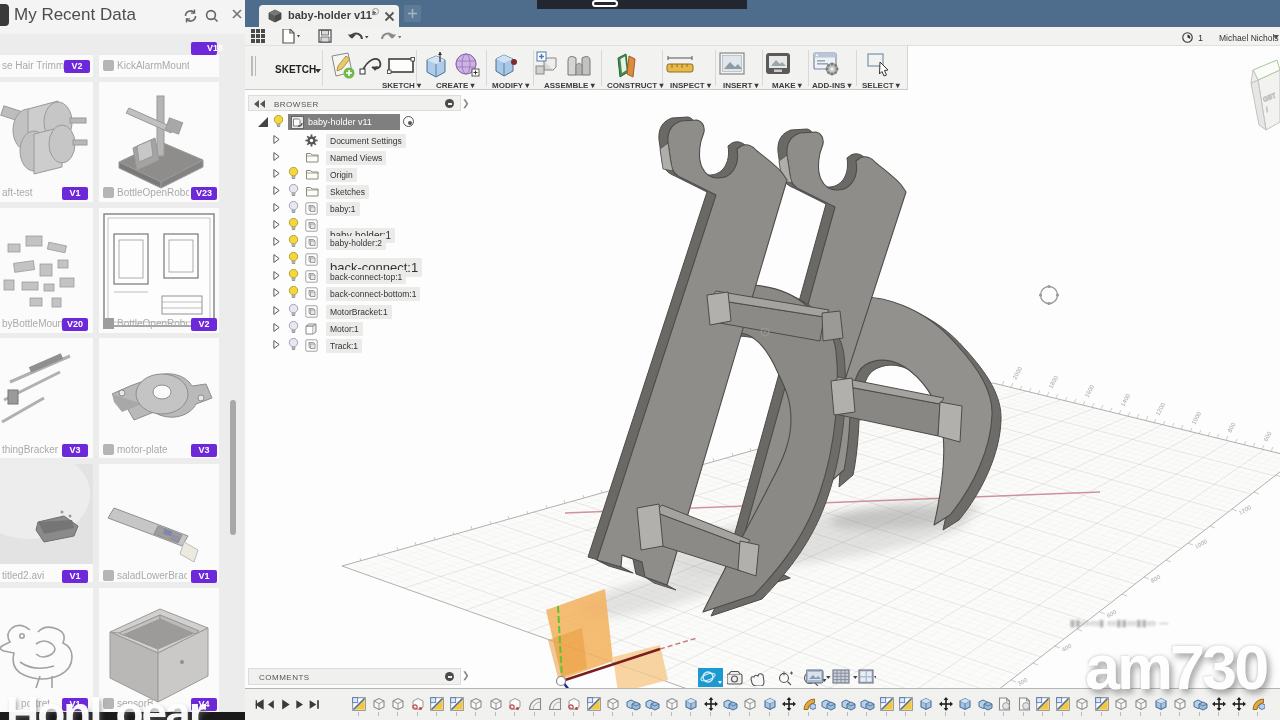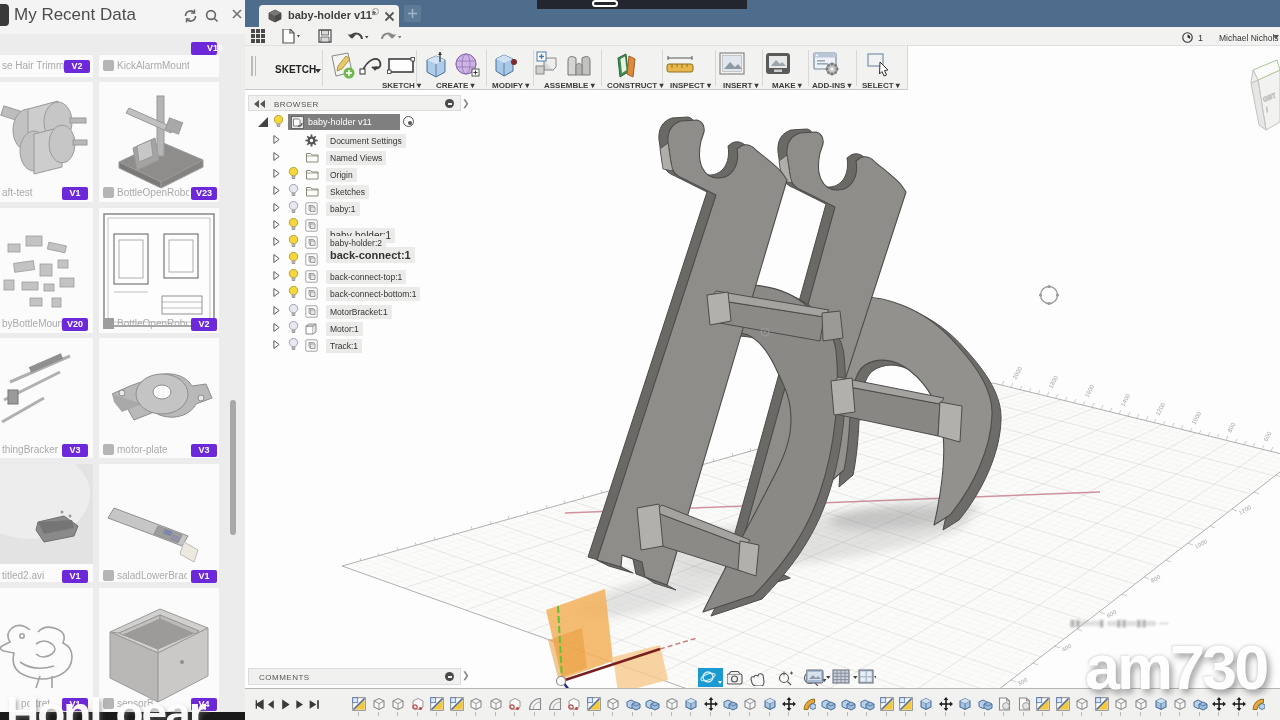--- a/index.html
+++ b/index.html
@@ -681,21 +681,21 @@
   <svg class="abs" style="left:288px;top:252px" width="11" height="13" viewBox="0 0 11 13">
         <circle cx="5.5" cy="4.6" r="4.2" fill="#f5d73c" stroke="#b09a20" stroke-width="0.9"></circle>
         <rect x="3.6" y="8.6" width="3.8" height="2.2" fill="#aaa"></rect>
         <rect x="3.9" y="10.8" width="3.2" height="1.2" fill="#999"></rect>
       </svg>
   <svg class="abs" style="left:305px;top:253px" width="13" height="13" viewBox="0 0 13 13">
         <rect x="0.8" y="0.8" width="11.4" height="11.4" rx="1" fill="#fff" stroke="#999" stroke-width="0.9"></rect>
         <path d="M4 3.5 L8.5 3.5 L10 5 L10 9.5 L5.5 9.5 L4 8 Z" fill="#e8e8e8" stroke="#888" stroke-width="0.8"></path>
         <path d="M4 3.5 L5.5 5 L10 5 M5.5 5 L5.5 9.5" fill="none" stroke="#888" stroke-width="0.7"></path>
       </svg>
-  <div class="abs tlabel" style="left:326px;top:247px;font-size:11px;color:#333;font-weight:bold;">back-connect:1</div>
+  <div class="abs tlabel" style="left:326px;top:258px;font-size:13px;color:#333;">back-connect:1</div>
   <svg class="abs" style="left:273px;top:271px" width="7" height="9" viewBox="0 0 8 10">
         <path d="M1 0.5 L7 5 L1 9.5 Z" fill="none" stroke="#555" stroke-width="1.1"></path>
       </svg>
   <svg class="abs" style="left:288px;top:269px" width="11" height="13" viewBox="0 0 11 13">
         <circle cx="5.5" cy="4.6" r="4.2" fill="#f5d73c" stroke="#b09a20" stroke-width="0.9"></circle>
         <rect x="3.6" y="8.6" width="3.8" height="2.2" fill="#aaa"></rect>
         <rect x="3.9" y="10.8" width="3.2" height="1.2" fill="#999"></rect>
       </svg>
   <svg class="abs" style="left:305px;top:270px" width="13" height="13" viewBox="0 0 13 13">
         <rect x="0.8" y="0.8" width="11.4" height="11.4" rx="1" fill="#fff" stroke="#999" stroke-width="0.9"></rect>

